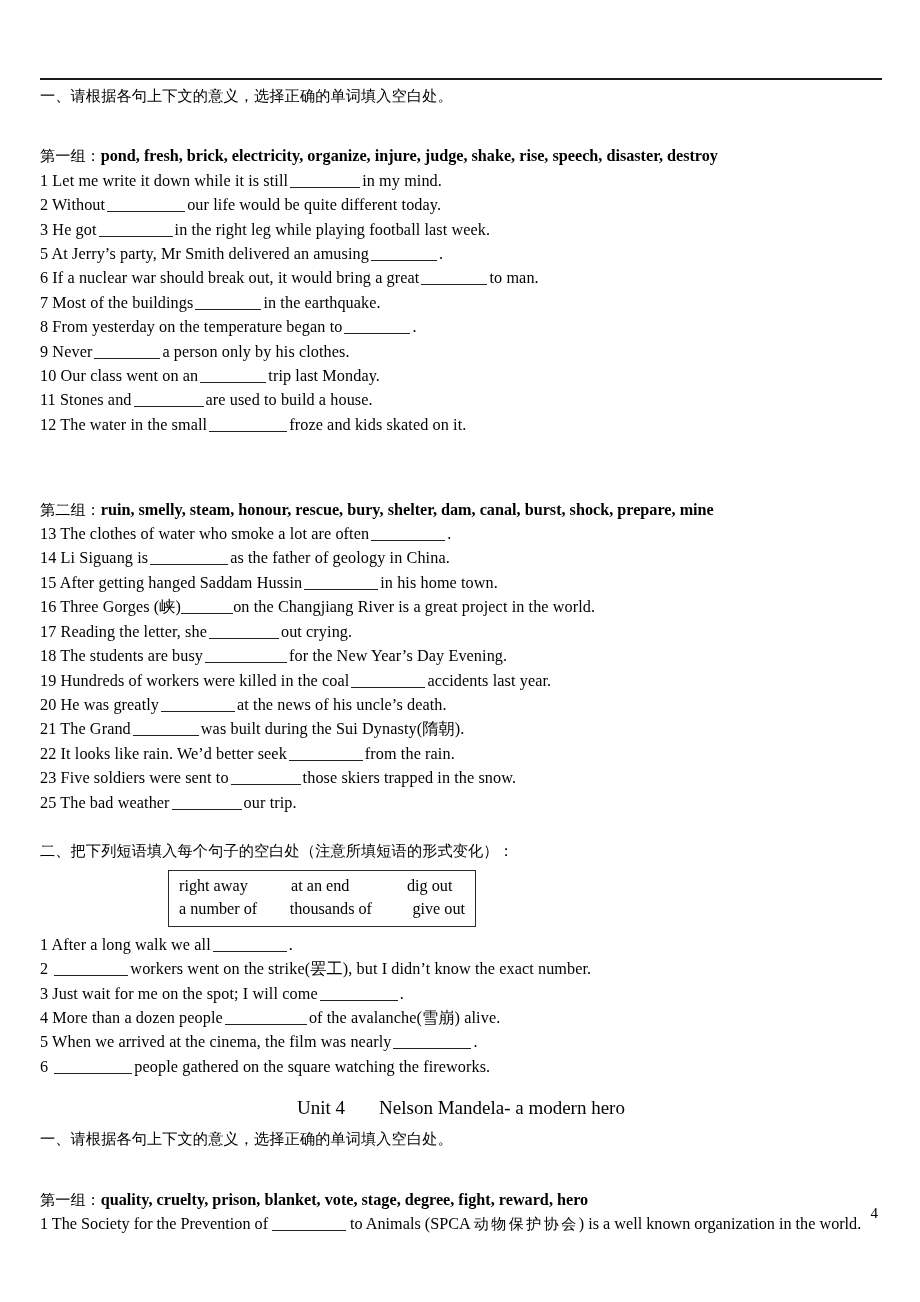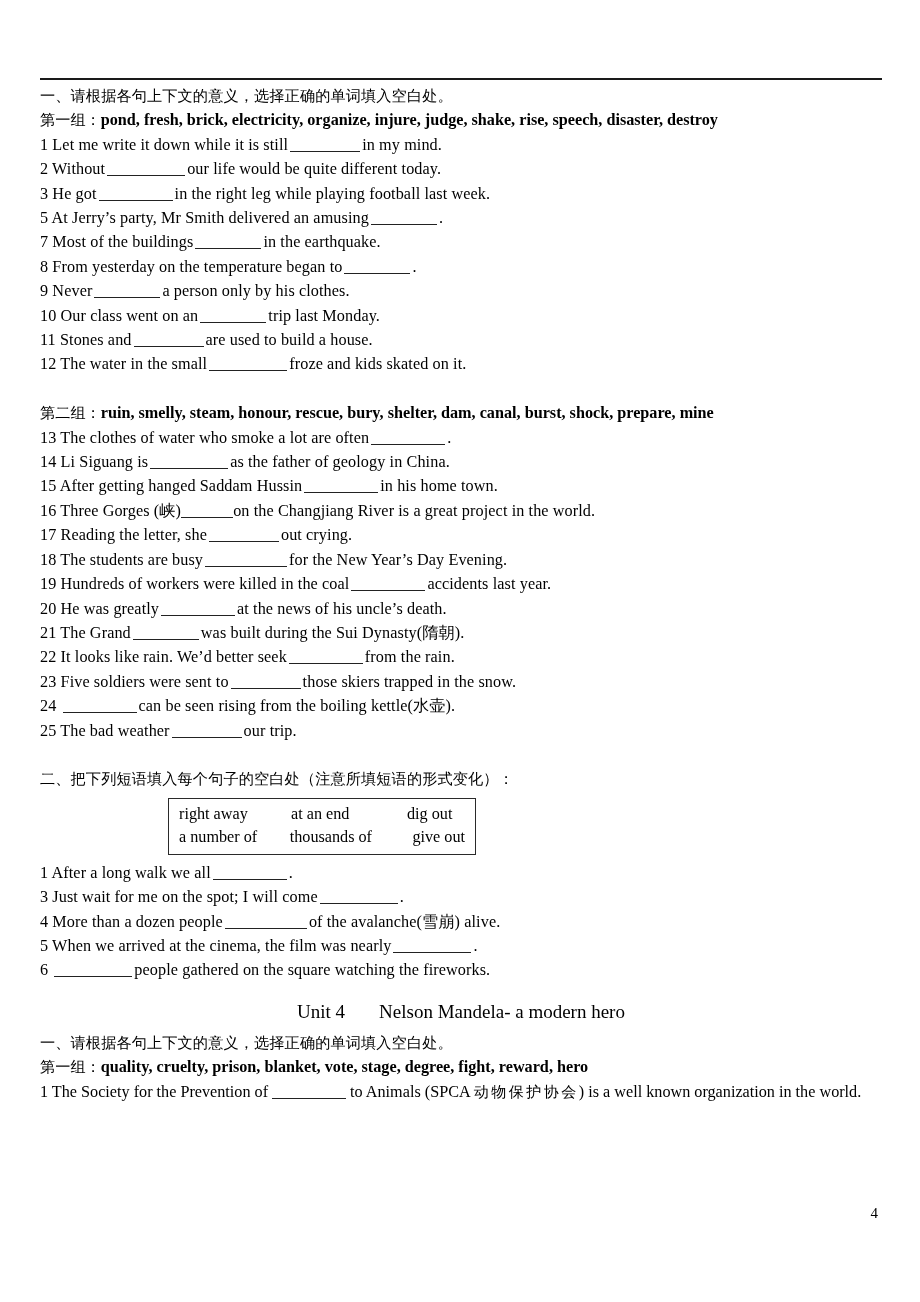--- a/index.html
+++ b/index.html
@@ -42,20 +42,21 @@
     letter-spacing: 0.1px;
   }
   .cn {
     font-family: "DejaVu Sans", "Liberation Sans", sans-serif;
     font-size: 15.2px;
   }
   .grouplabel {
     font-size: 16.2px;
     line-height: 24.4px;
     white-space: nowrap;
+    margin-top: 36px;
   }
   .grouplabel .cn {
     font-weight: normal;
   }
   .grouplabel .words {
     font-weight: bold;
     font-size: 16.2px;
   }
   .blank {
     display: inline-block;
@@ -152,20 +153,24 @@
       <span>3</span>
       <span>He got</span><span class="blank b74"></span><span>in the right leg while playing football last week.</span>
     </div>
 
 
     <div class="line">
       <span>5</span>
       <span>At Jerry’s party, Mr Smith delivered an amusing</span><span class="blank b66"></span><span>.</span>
     </div>
 
+    <div class="line">
+      <span>6</span>
+      <span>If a nuclear war should break out, it would bring a great</span><span class="blank b66"></span><span>to man.</span>
+    </div>
 
     <div class="line">
       <span>7</span>
       <span>Most of the buildings</span><span class="blank b66"></span><span>in the earthquake.</span>
     </div>
 
     <div class="line">
       <span>8</span>
       <span>From yesterday on the temperature began to</span><span class="blank b66"></span><span>.</span>
     </div>
@@ -244,24 +249,20 @@
     <div class="line">
       <span>22</span>
       <span>It looks like rain. We’d better seek</span><span class="blank b74"></span><span>from the rain.</span>
     </div>
 
     <div class="line">
       <span>23</span>
       <span>Five soldiers were sent to</span><span class="blank b70"></span><span>those skiers trapped in the snow.</span>
     </div>
 
-    <div class="line">
-      <span>24</span>
-      <span class="blank b74"></span><span>can be seen rising from the boiling kettle(水壶).</span>
-    </div>
 
     <div class="line">
       <span>25</span>
       <span>The bad weather</span><span class="blank b70"></span><span>our trip.</span>
     </div>
 
     <div class="spacer-row"></div>
 
     <div class="line cn">二、把下列短语填入每个句子的空白处（注意所填短语的形式变化）：</div>
 
@@ -276,20 +277,24 @@
         <span class="c2">thousands of</span>
         <span class="c3">give out</span>
       </div>
     </div>
 
     <div class="line">
       <span>1</span>
       <span>After a long walk we all</span><span class="blank b74"></span><span>.</span>
     </div>
 
+    <div class="line">
+      <span>2</span>
+      <span class="blank b74"></span><span>workers went on the strike(罢工), but I didn’t know the exact number.</span>
+    </div>
 
     <div class="line">
       <span>3</span>
       <span>Just wait for me on the spot; I will come</span><span class="blank b78"></span><span>.</span>
     </div>
 
     <div class="line">
       <span>4</span>
       <span>More than a dozen people</span><span class="blank b82"></span><span>of the avalanche(雪崩) alive.</span>
     </div>

